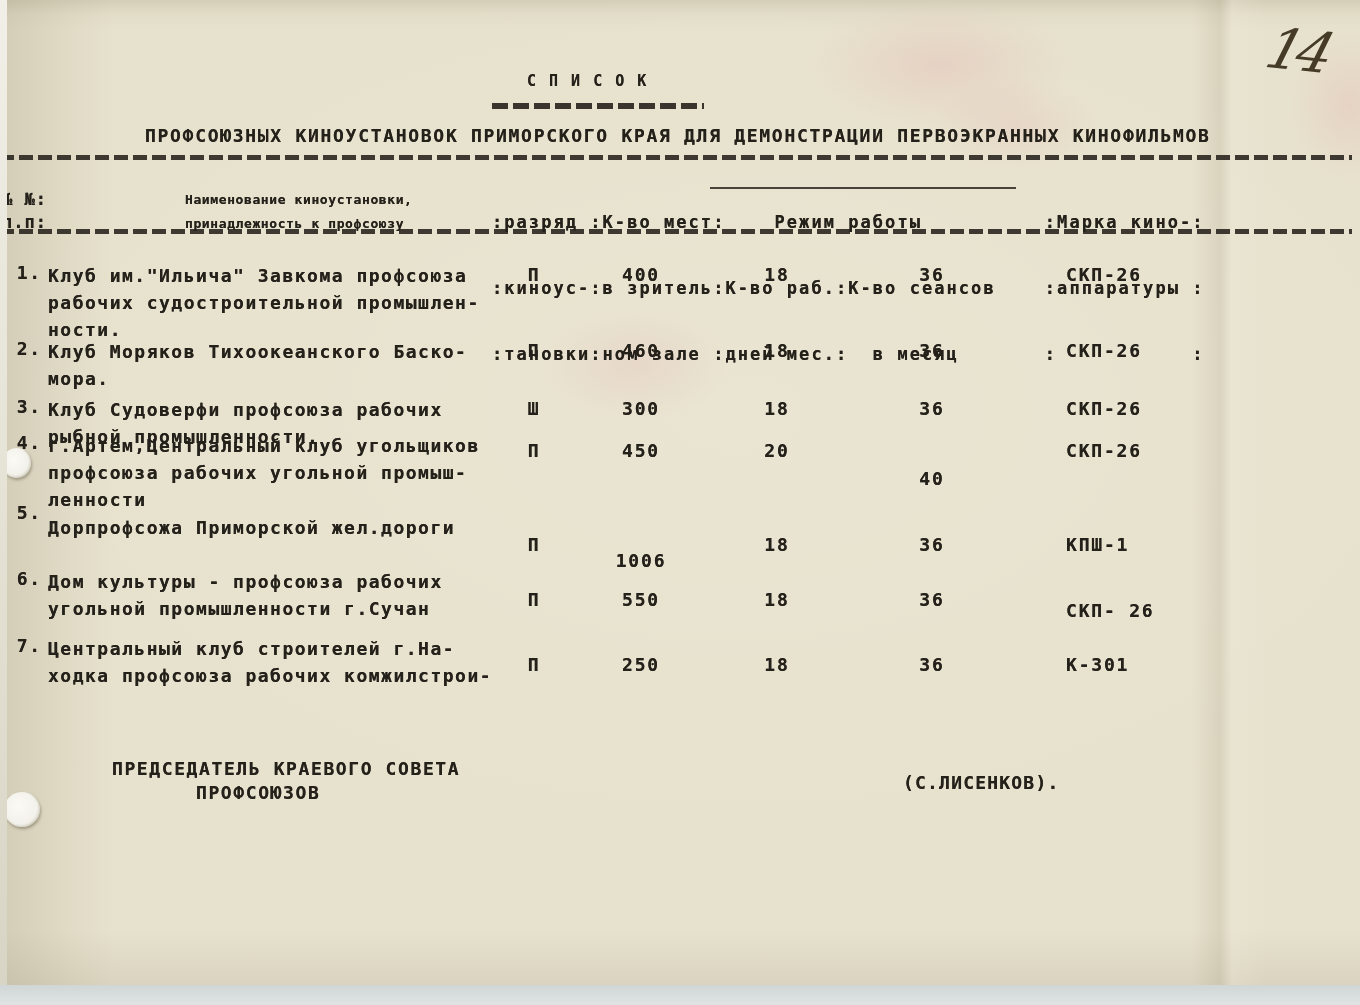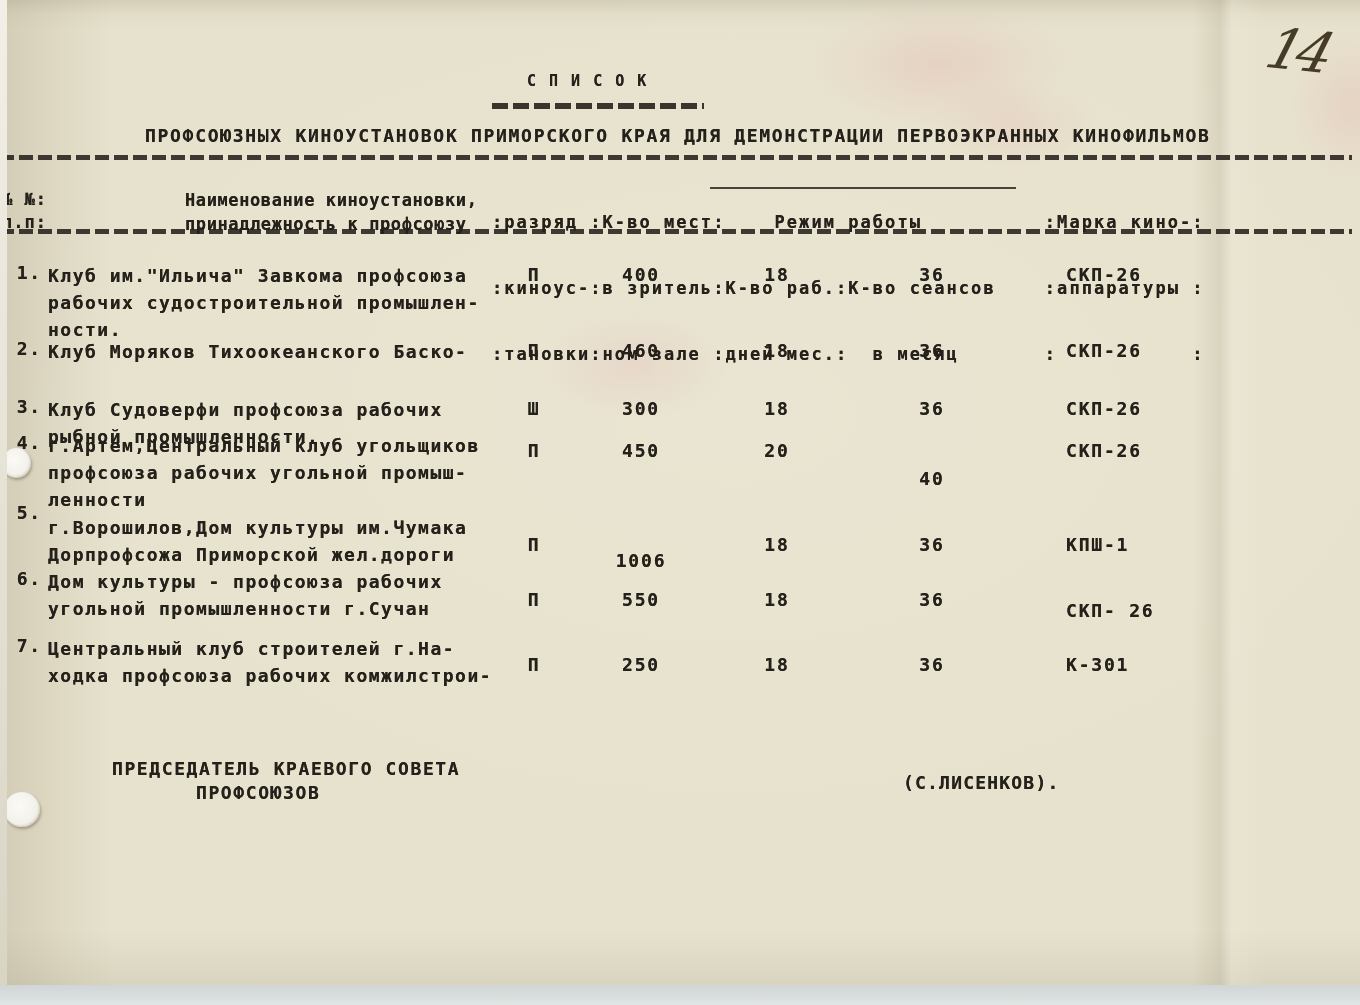--- a/index.html
+++ b/index.html
@@ -47,21 +47,21 @@
     background:repeating-linear-gradient(90deg,#26221c 0 16px, rgba(0,0,0,0) 16px 21px);opacity:.9;}
   .subtitle{position:absolute;left:145px;top:125px;font-size:18px;letter-spacing:1.7px;white-space:pre;}
 
   .dash-rule{position:absolute;left:0px;width:1352px;height:5px;
     background:repeating-linear-gradient(90deg,#26221c 0 14px, rgba(0,0,0,0) 14px 19px);
     opacity:.88;}
   .rule-top{top:155px;}
   .rule-mid{top:229px;}
 
   .h-num{position:absolute;left:2px;top:188px;font-size:17px;letter-spacing:1px;line-height:23px;white-space:pre;}
-  .h-name{position:absolute;left:185px;top:188px;font-size:17px;letter-spacing:0.6px;line-height:24px;white-space:pre;}
+  .h-name{position:absolute;left:185px;top:188px;font-size:13px;letter-spacing:0.6px;line-height:24px;white-space:pre;}
   .h-grid{position:absolute;left:492px;top:167px;font-size:17px;letter-spacing:2.05px;line-height:22px;white-space:pre;}
   .h-grid div{height:22px;}
   .rezhim-underline{position:absolute;left:710px;top:187px;width:306px;height:2px;background:#2a2620;opacity:.85;}
 
   .rows-host{position:absolute;left:0;top:0;width:1360px;height:985px;}
   .row{position:absolute;left:0;width:1360px;font-size:18px;}
   .row-num{position:absolute;left:8px;width:34px;text-align:right;letter-spacing:1px;}
   .row-name{position:absolute;left:48px;width:470px;letter-spacing:1.5px;}
   .row-name div{line-height:27px;white-space:pre;}
   .val{position:absolute;letter-spacing:1.8px;white-space:pre;}
@@ -125,20 +125,21 @@
     <span class="val v-seats ink" style="top: 2px;">400</span>
     <span class="val v-days ink" style="top: 2px;">18</span>
     <span class="val v-sessions ink" style="top: 2px;">36</span>
     <span class="val v-mark ink" style="top: 2px;">СКП-26</span>
   </div>
 
   <div class="row" style="top: 338px;">
     <span class="row-num ink val" style="top: 0px;">2.</span>
     <span class="row-name ink">
             <div>Клуб Моряков Тихоокеанского Баско-</div>
+            <div>мора.</div>
           </span>
     <span class="val v-razryad ink" style="top: 2px;">П</span>
     <span class="val v-seats ink" style="top: 2px;">460</span>
     <span class="val v-days ink" style="top: 2px;">18</span>
     <span class="val v-sessions ink" style="top: 2px;">36</span>
     <span class="val v-mark ink" style="top: 2px;">СКП-26</span>
   </div>
 
   <div class="row" style="top: 396px;">
     <span class="row-num ink val" style="top: 0px;">3.</span>
@@ -163,21 +164,20 @@
     <span class="val v-razryad ink" style="top: 8px;">П</span>
     <span class="val v-seats ink" style="top: 8px;">450</span>
     <span class="val v-days ink" style="top: 8px;">20</span>
     <span class="val v-sessions ink" style="top: 0; margin-top: 36px;">40</span>
     <span class="val v-mark ink" style="top: 8px;">СКП-26</span>
   </div>
 
   <div class="row" style="top: 514px;">
     <span class="row-num ink val" style="top: -12px;">5.</span>
     <span class="row-name ink">
-            <div>г.Ворошилов,Дом культуры им.Чумака</div>
             <div>Дорпрофсожа Приморской жел.дороги</div>
           </span>
     <span class="val v-razryad ink" style="top: 20px;">П</span>
     <span class="val v-seats ink" style="top: 20px; margin-top: 16px;">1006</span>
     <span class="val v-days ink" style="top: 20px;">18</span>
     <span class="val v-sessions ink" style="top: 20px;">36</span>
     <span class="val v-mark ink" style="top: 20px;">КПШ-1</span>
   </div>
 
   <div class="row" style="top: 568px;">

